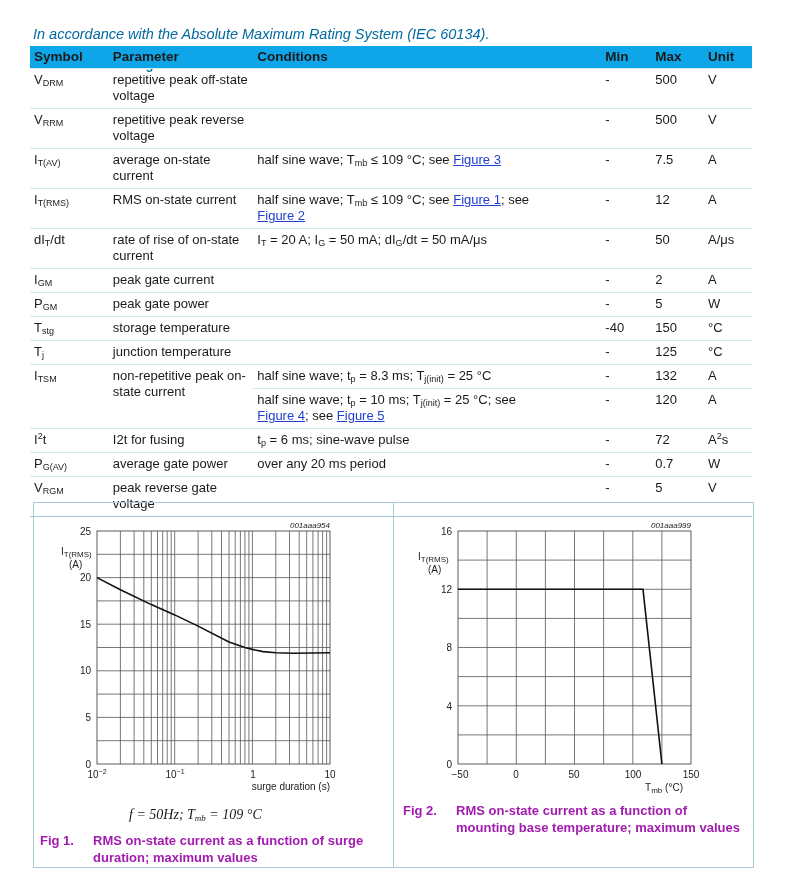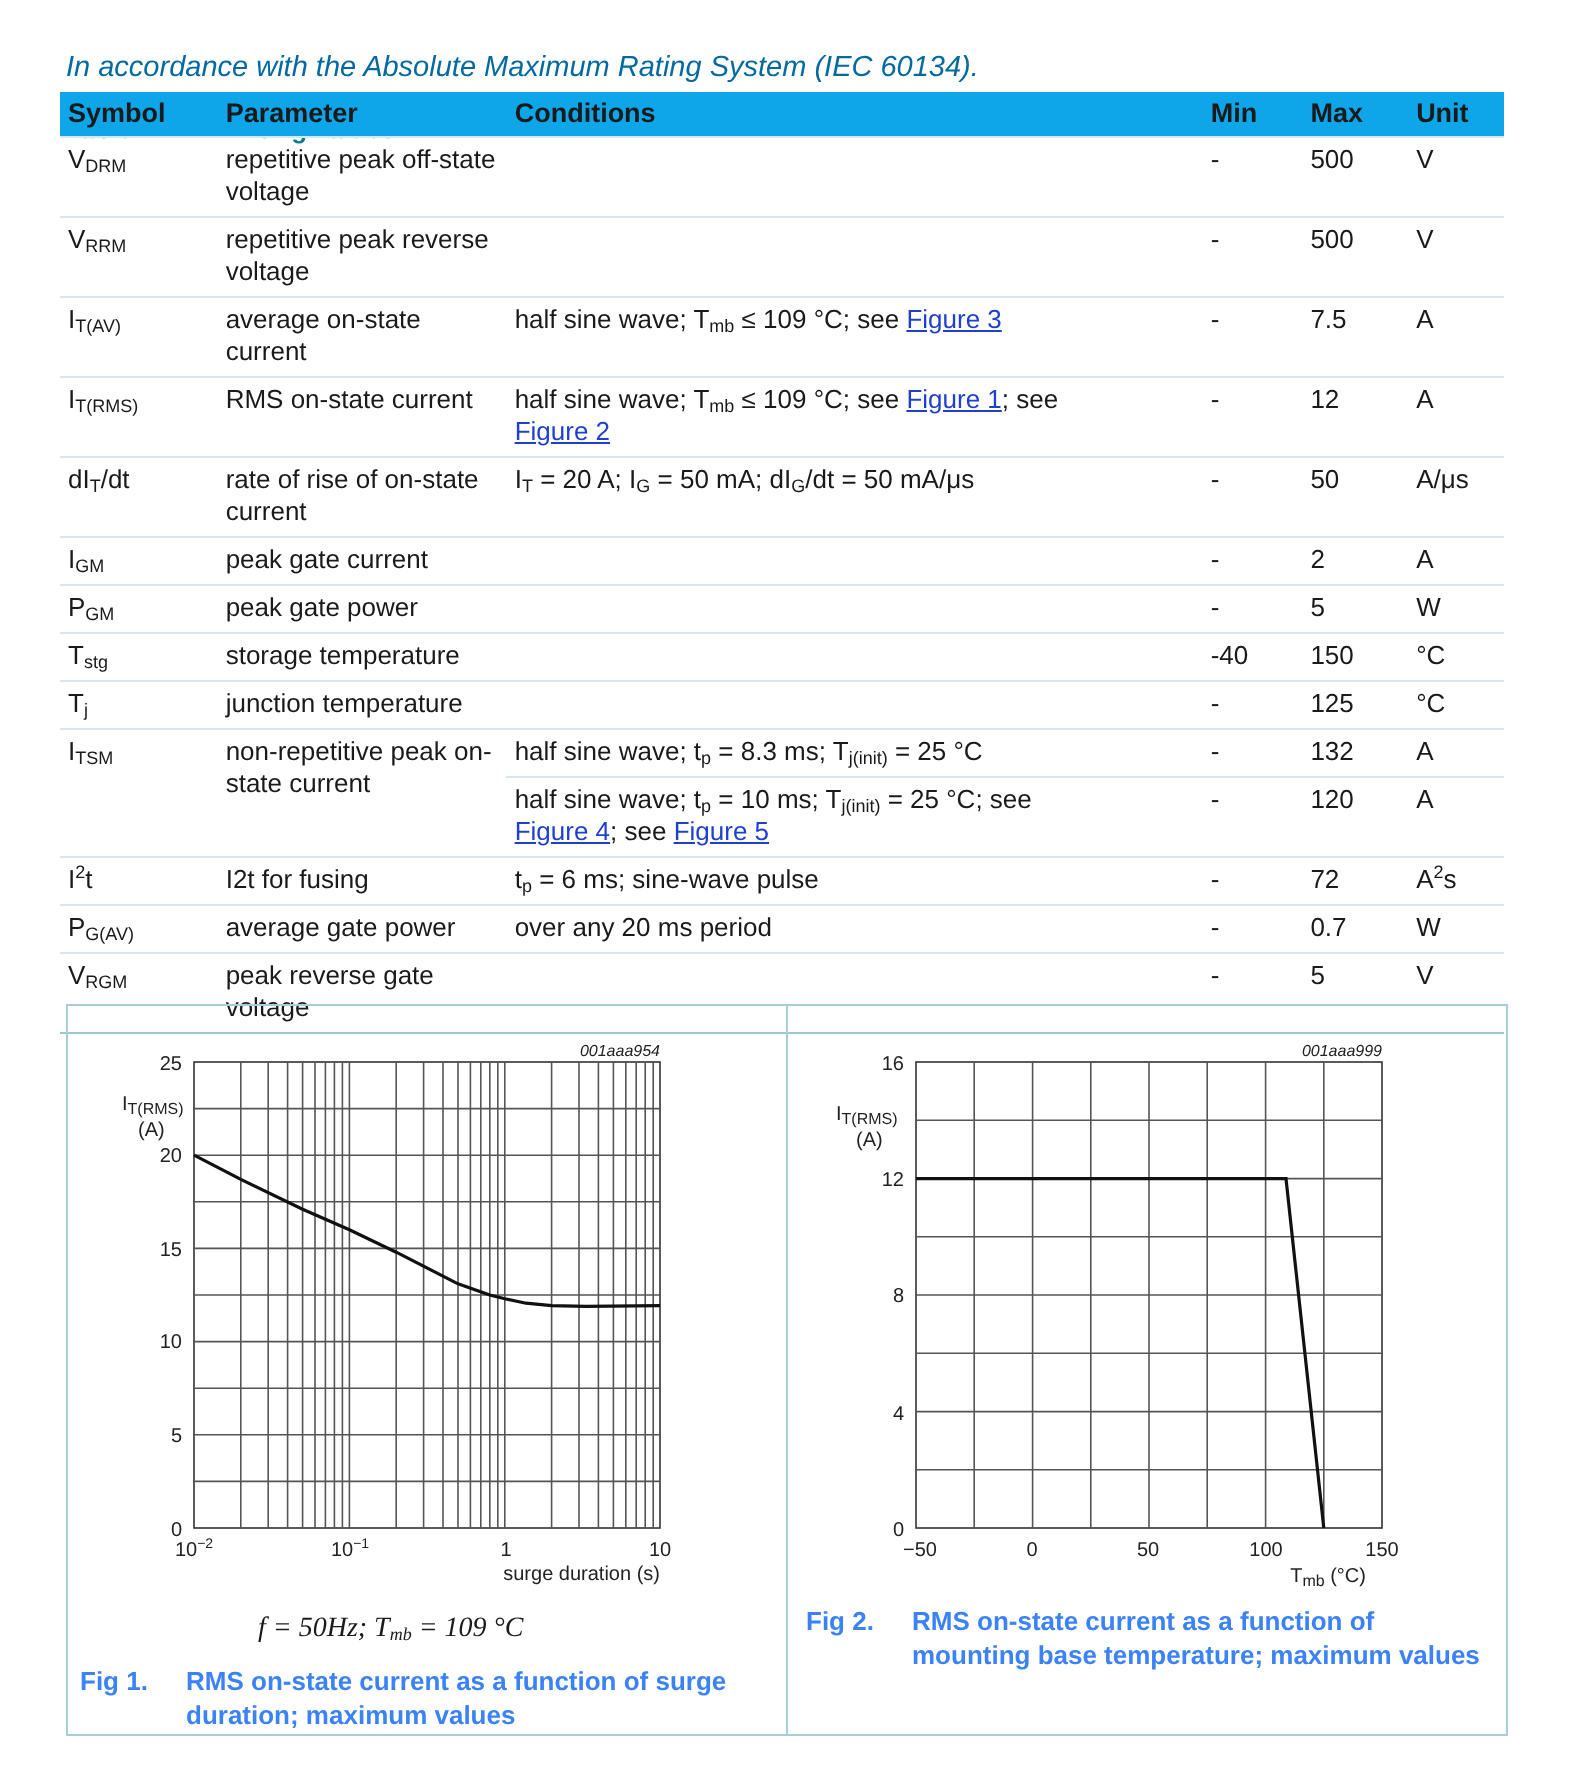--- a/index.html
+++ b/index.html
@@ -14,21 +14,21 @@
   table.lim tr:last-child td { border-bottom:1px solid #9cc8d4; }
   .c-sym { width:71px; } .c-par { width:137px; } .c-con { width:342px; }
   .c-min { width:42px;margin-left:44px; } .c-max { width:45px; } .c-unit { width:40px; }
   sub { font-size:9px; vertical-align:-2px; line-height:0; }
   sup { font-size:9px; vertical-align:5px; line-height:0; }
   a.fig { color:#1f3fd0; text-decoration:underline; }
   .figbox { position:absolute; left:33px; top:502px; width:721px; height:366px; border:1px solid #a8cdd8; box-sizing:border-box; }
   .figdiv { position:absolute; left:393px; top:502px; width:1px; height:366px; background:#a8cdd8; }
   .chart { position:absolute; }
   .chart svg text { font-family:"Liberation Sans", sans-serif; fill:#222; }
-  .fig-cap { position:absolute; font-size:13px; font-weight:bold; color:#3b82f6; line-height:17px; }
+  .fig-cap { position:absolute; font-size:13px; font-weight:bold; color:#a21caf; line-height:17px; }
   .fig-cap .fnum { position:absolute; left:0; top:0; }
   .fig-cap .ftext { display:block; padding-left:53px; }
   .formula { position:absolute; left:129px; top:807px; font-family:Liberation Serif, serif; font-size:14px; font-style:italic; }
 </style>
 </head>
 <body>
 
 <div class="tbl-title"><span class="num">Table 4.</span><span>Limiting values</span></div>
 <div class="tbl-sub">In accordance with the Absolute Maximum Rating System (IEC 60134).</div>
 

